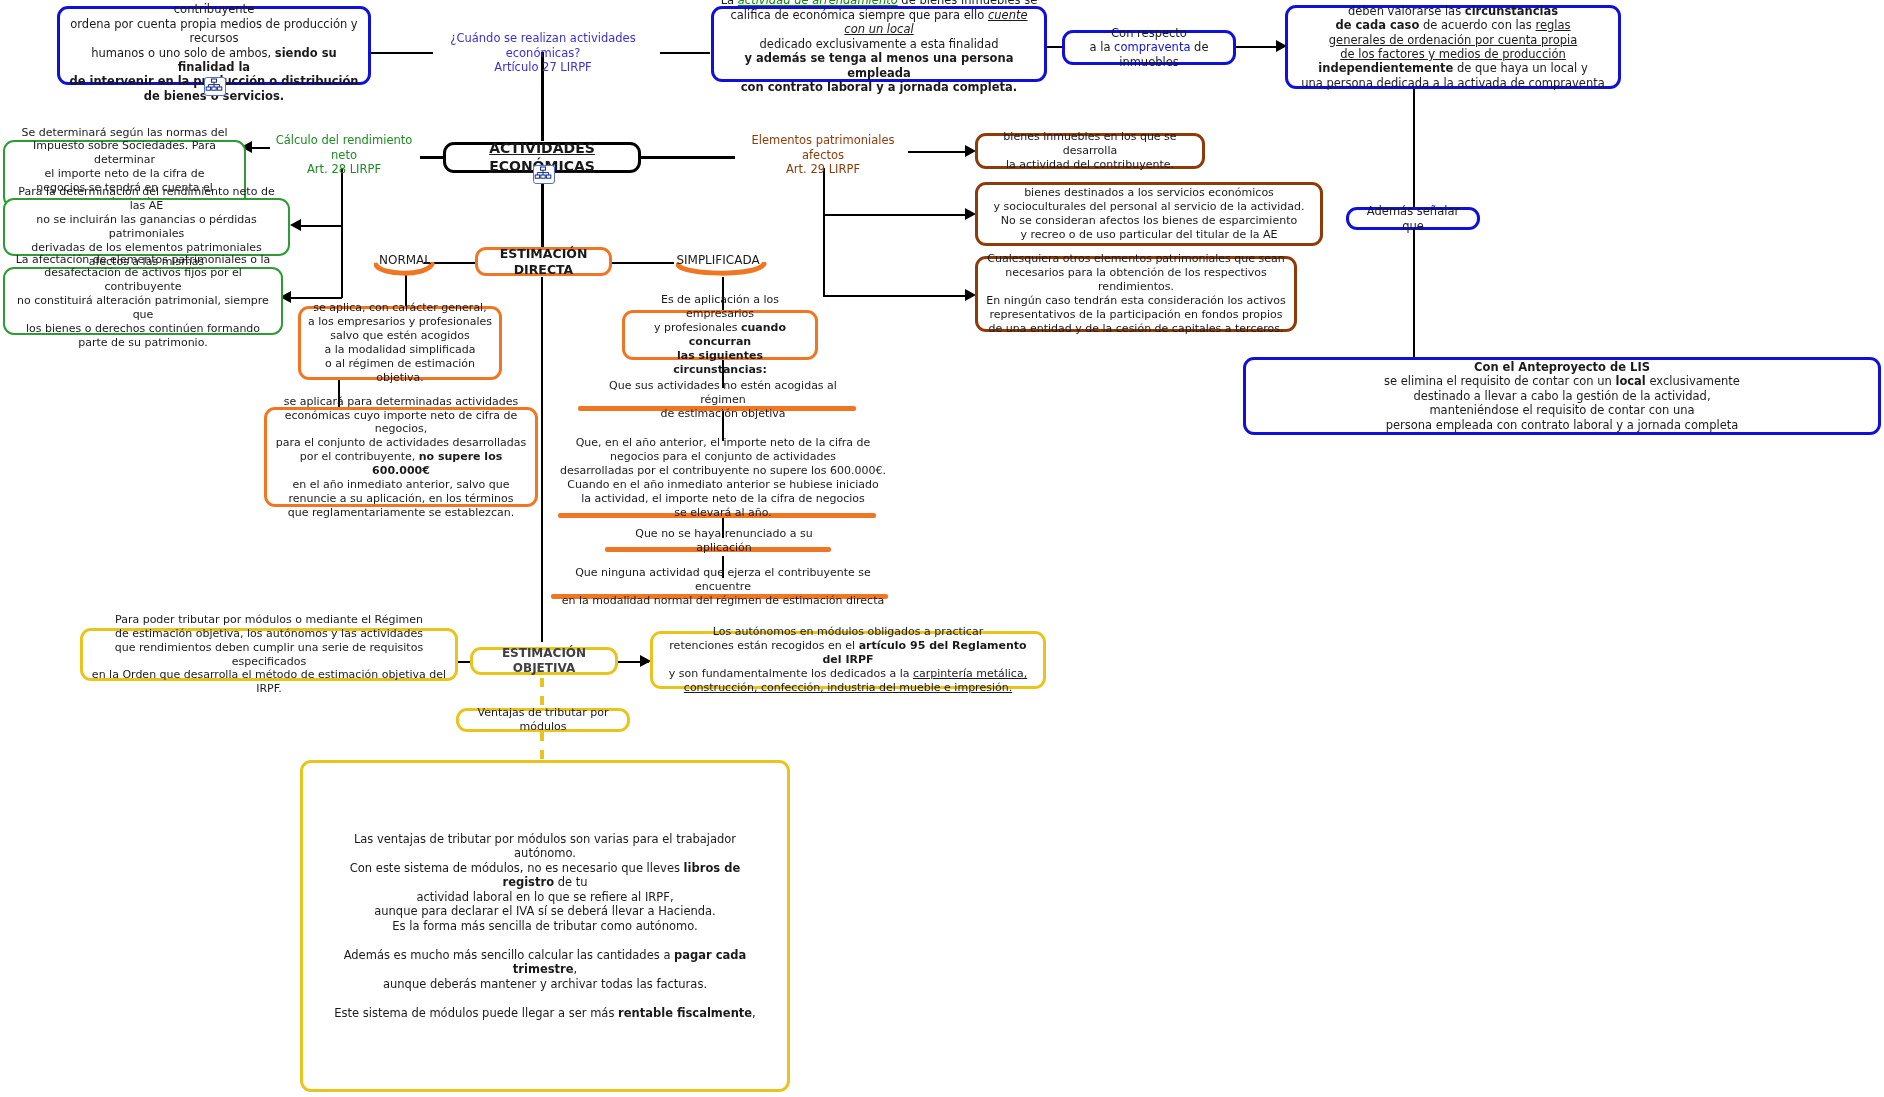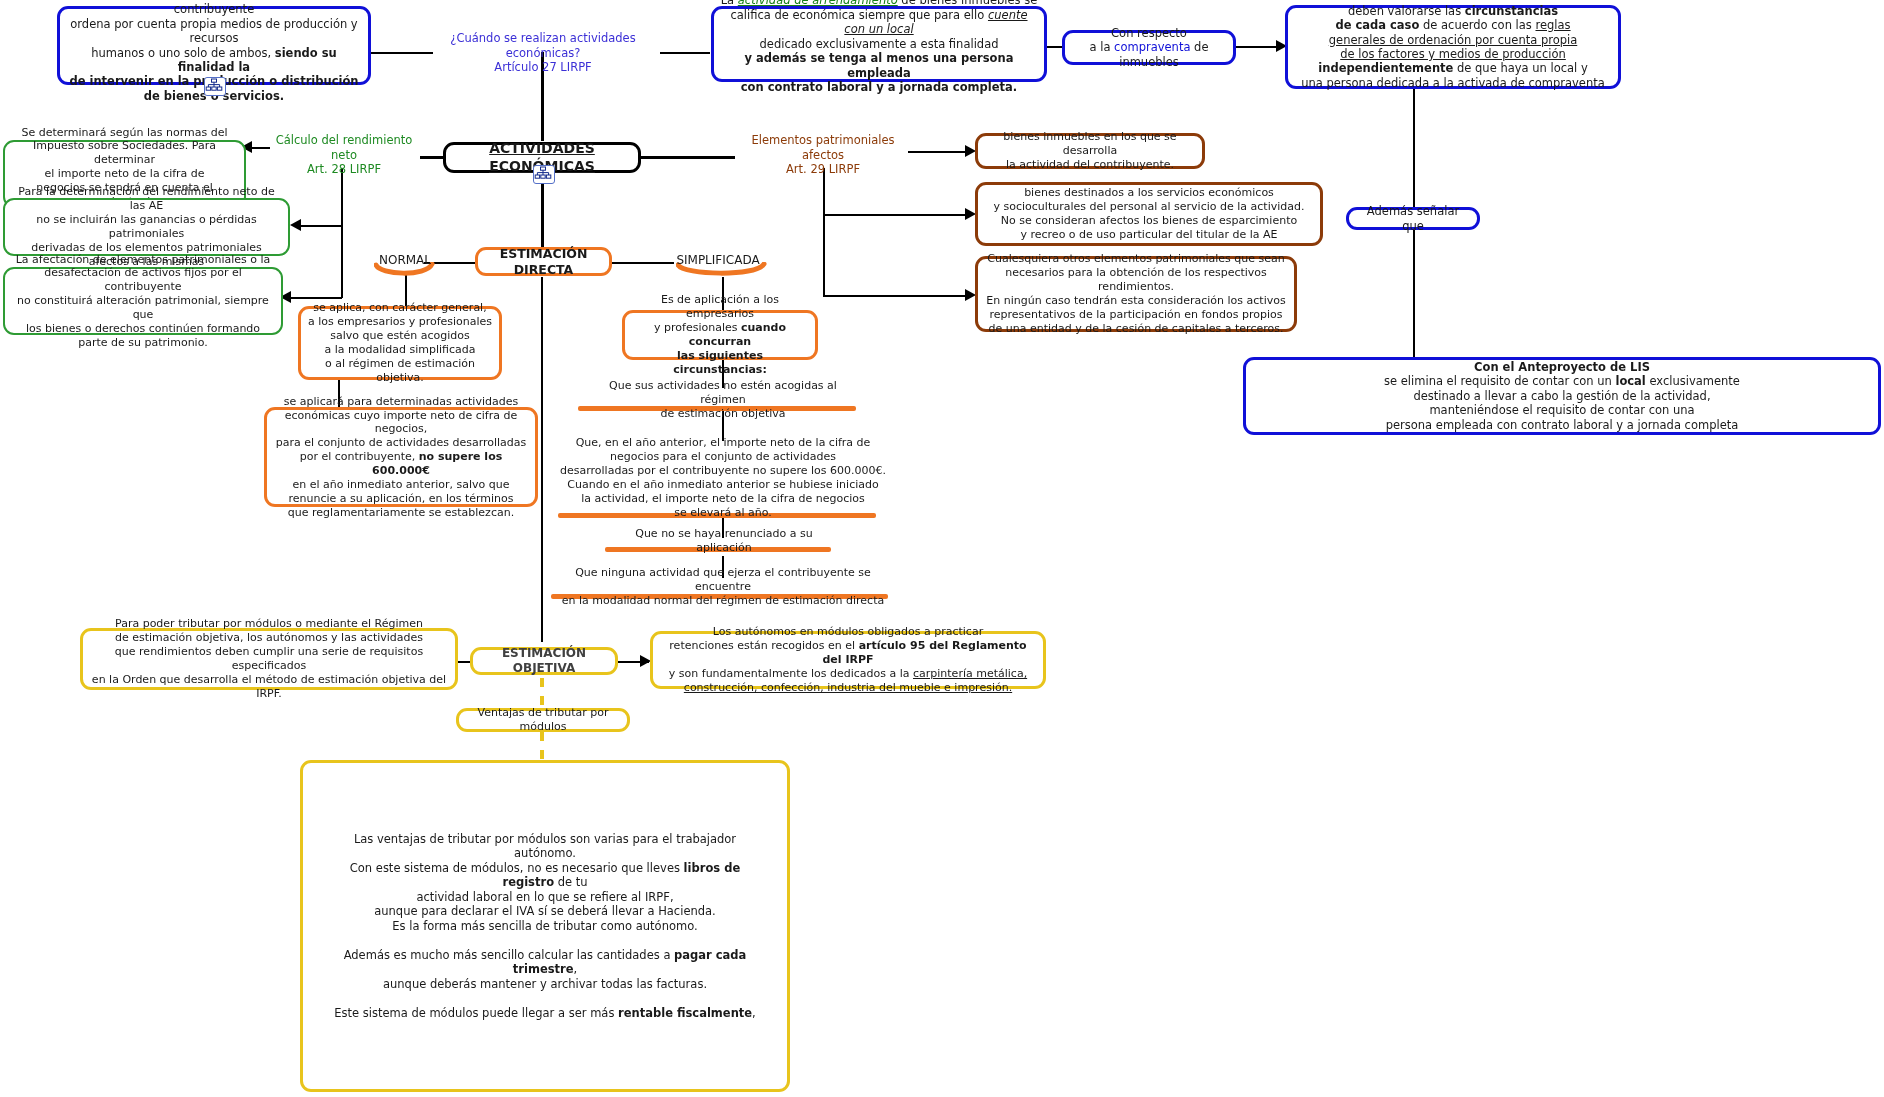--- a/index.html
+++ b/index.html
@@ -390,21 +390,21 @@
   <div class="obar" style="left:605px;top:547px;width:226px;"></div>
 
   <div class="node plain" style="left:540px;top:573px;width:366px;height:28px;font-size:11px;">
     <div class="inner">
       <span>Que ninguna actividad que ejerza el contribuyente se encuentre</span><br>
       <span>en la modalidad normal del régimen de estimación directa</span>
     </div>
   </div>
   <div class="obar" style="left:551px;top:594px;width:337px;"></div>
 
-  <div class="node b-yellow" style="left:80px;top:628px;width:378px;height:62px;font-size:11px;">
+  <div class="node b-yellow" style="left:80px;top:628px;width:378px;height:53px;font-size:11px;">
     <div class="inner">
       <span>Para poder tributar por módulos o mediante el Régimen</span><br>
       <span>de estimación objetiva, los autónomos y las actividades</span><br>
       <span>que rendimientos deben cumplir una serie de requisitos especificados</span><br>
       <span>en la Orden que desarrolla el método de estimación objetiva del IRPF.</span>
     </div>
   </div>
 
   <div class="node b-yellow" style="left:470px;top:647px;width:148px;height:28px;font-size:12px;">
     <div class="inner"><b class="t-darkgreen">ESTIMACIÓN OBJETIVA</b></div>

